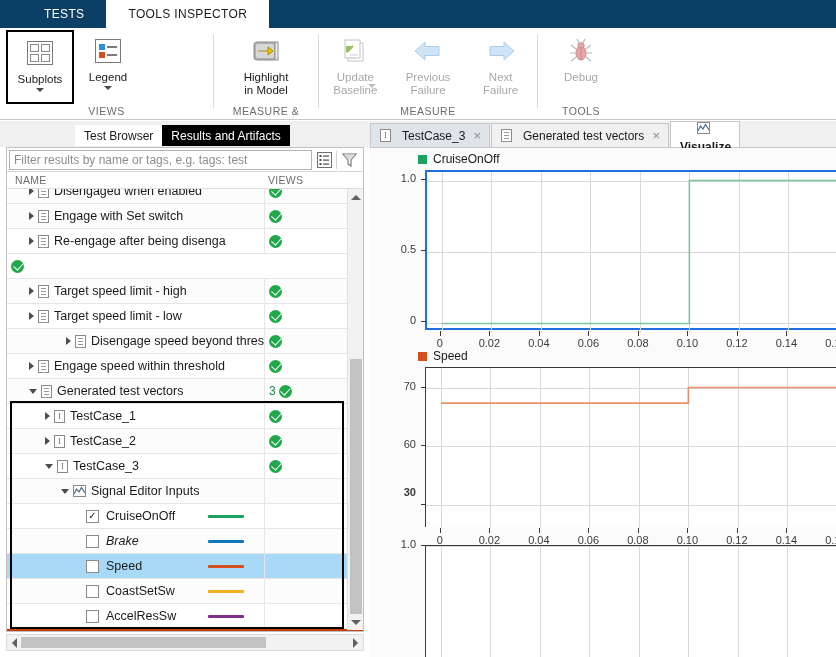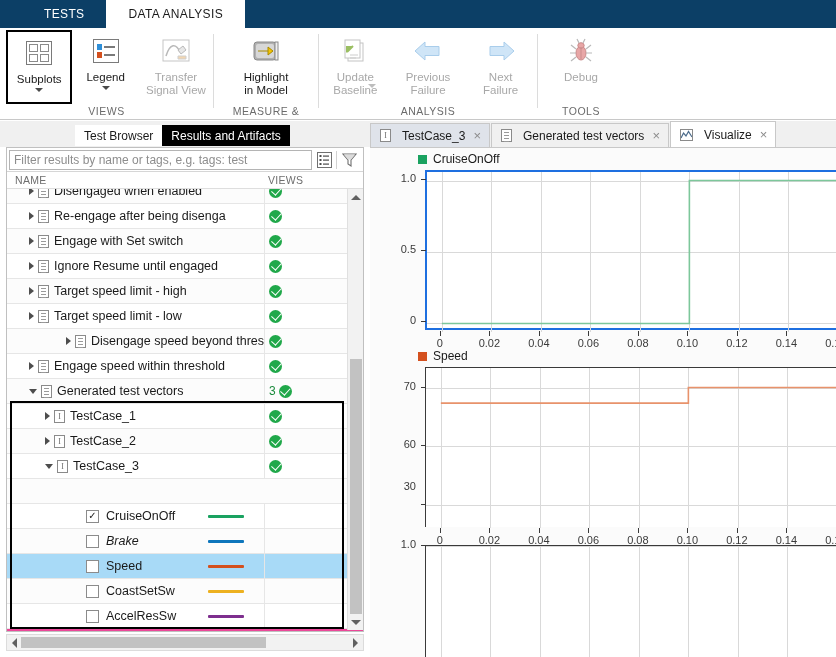--- a/index.html
+++ b/index.html
@@ -83,21 +83,21 @@
     height: 21px; padding: 0 9px; margin-top: 3px;
     display: flex; align-items: center; font-size: 12px; cursor: default;
   }
   .ptab.inactive { background: #ffffff; color: #1a1a1a; }
   .ptab.active { background: #000000; color: #ffffff; }
   .ptab-spacer { width: 75px; }
 
   
   .left-panel {
     position: absolute; top: 147px; left: 6px; width: 358px; height: 485px;
-    background: #ec4899; border: 1px solid #c0c0c0;
+    background: #c2410c; border: 1px solid #c0c0c0;
   }
   .filter-bar {
     height: 24px; display: flex; align-items: center; padding: 2px 2px;
     border-bottom: 1px solid #d6d6d6; background: #ffffff;
   }
   .filter-input {
     flex: 1; height: 20px; border: 1px solid #b4b4b4; background: #ffffff;
     font-family: "Liberation Sans", sans-serif; font-size: 12px; padding: 0 4px;
     color: #1a1a1a; outline: none; min-width: 0;
   }
@@ -183,21 +183,21 @@
     background: #f0f0f0; display: flex; align-items: flex-end;
     border-bottom: 1px solid #c8c8c8;
   }
   .dtab {
     height: 24px; display: flex; align-items: center; gap: 6px;
     padding: 0 8px 0 9px; font-size: 12px; cursor: default;
     border: 1px solid #c8c8c8; border-bottom: none; margin-right: 1px;
     background: #dfe3ea; color: #1a1a1a; white-space: nowrap;
   }
   .dtab.plain { background: #f0f0f0; }
-  .dtab.active { background: #ffffff; font-weight: normal; height: 26px; }
+  .dtab.active { background: #ffffff; font-weight: bold; height: 26px; flex-direction: column; }
   .dtab .x { color: #8b8b8b; font-size: 13px; line-height: 1; padding-left: 2px; }
 
   .chart-area {
     position: absolute; top: 148px; left: 370px; width: 466px; height: 509px;
     background: #fbfbfb; overflow: hidden;
   }
   .subplot { position: relative; }
   .sp-legend { display: flex; align-items: center; gap: 6px; padding-left: 48px; height: 22px; }
   .sp-legend .sq { width: 9px; height: 9px; }
   .sp-legend .nm { font-size: 12px; color: #1a1a1a; }
@@ -213,21 +213,21 @@
   .xtick-mark { position: absolute; width: 1px; height: 5px; background: #3a3a3a; }
   .trace { position: absolute; }
 </style>
 </head>
 <body>
 
 <div id="app">
 
   <div class="ribbon-tabbar">
     <div class="rtab first">TESTS</div>
-    <div class="rtab active">DATA ANALYSIS</div>
+    <div class="rtab active">TOOLS INSPECTOR</div>
   </div>
 
   <div class="ribbon">
 
     <div class="rgroup" style="width:213px">
       <div class="rgroup-items">
         <div class="rbtn selected" style="margin-left:6px">
           <div class="ico">
             <span class="ic-subplots">
                 <i></i>
@@ -248,32 +248,20 @@
                 </span>
               <span class="lrow">
                   <span class="sw" style="background:#d4501e"></span>
                   <span class="bar"></span>
                 </span>
             </span>
           </div>
           <div class="lbl">Legend</div>
           <div class="caret-dn"></div>
         </div>
-        <div class="rbtn wide disabled">
-          <div class="ico">
-            <svg width="30" height="28" viewBox="0 0 30 28">
-              <rect x="2" y="3" width="26" height="21" fill="#ffffff" stroke="#c5c5c5"></rect>
-              <path d="M5 19 C9 6, 15 6, 19 15" fill="none" stroke="#b9b9b9" stroke-width="1.5"></path>
-              <path d="M17 13 l5 -4 l3 4 l-5 4 z" fill="#e8e8e8" stroke="#b9b9b9"></path>
-              <path d="M17 19 l8 0 l0 3 l-8 0 z" fill="#f3d6b0" stroke="#cfcfcf"></path>
-            </svg>
-          </div>
-          <div class="lbl">Transfer
-Signal View</div>
-        </div>
       </div>
       <div class="rgroup-label">VIEWS</div>
     </div>
 
     <div class="rgroup-sep"></div>
 
     <div class="rgroup" style="width:104px">
       <div class="rgroup-items" style="justify-content:center">
         <div class="rbtn wide">
           <div class="ico">
@@ -321,21 +309,21 @@
         <div class="rbtn wide disabled">
           <div class="ico">
             <svg width="32" height="26" viewBox="0 0 32 26">
               <path d="M19 4 L29 13 L19 22 L19 17.5 L5 17.5 L5 8.5 L19 8.5 Z" fill="#cfe5f7" stroke="#a9cdeb" stroke-width="1"></path>
             </svg>
           </div>
           <div class="lbl">Next
 Failure</div>
         </div>
       </div>
-      <div class="rgroup-label">ANALYSIS</div>
+      <div class="rgroup-label">MEASURE</div>
     </div>
 
     <div class="rgroup-sep"></div>
 
     <div class="rgroup" style="width:86px">
       <div class="rgroup-items" style="justify-content:center">
         <div class="rbtn disabled">
           <div class="ico">
             <svg width="28" height="28" viewBox="0 0 28 28">
               <ellipse cx="14" cy="16" rx="5" ry="7" fill="#e8a6a6" stroke="#c98a8a"></ellipse>
@@ -391,46 +379,41 @@
           <div class="trow">
             <div class="namecell" style="padding-left: 22px;">
               <span class="arrow-r"></span>
               <span class="ic-doc"></span>
               <span class="tname">Disengaged when enabled</span>
             </div>
             <div class="statuscell">
               <span class="status-ok"></span>
             </div>
           </div>
+          <div class="trow">
+            <div class="namecell" style="padding-left: 22px;">
+              <span class="arrow-r"></span>
+              <span class="ic-doc"></span>
+              <span class="tname">Engage with Set switch</span>
+            </div>
+            <div class="statuscell">
+              <span class="status-ok"></span>
+            </div>
+          </div>
           <div class="trow alt">
             <div class="namecell" style="padding-left: 22px;">
               <span class="arrow-r"></span>
               <span class="ic-doc"></span>
               <span class="tname">Re-engage after being disenga</span>
             </div>
             <div class="statuscell">
               <span class="status-ok"></span>
             </div>
           </div>
-          <div class="trow">
-            <div class="namecell" style="padding-left: 22px;">
-              <span class="arrow-r"></span>
-              <span class="ic-doc"></span>
-              <span class="tname">Engage with Set switch</span>
-            </div>
-            <div class="statuscell">
-              <span class="status-ok"></span>
-            </div>
-          </div>
           <div class="trow alt">
-            <div class="namecell" style="padding-left: 22px;">
-              <span class="arrow-r"></span>
-              <span class="ic-doc"></span>
-              <span class="tname">Ignore Resume until engaged</span>
-            </div>
             <div class="statuscell">
               <span class="status-ok"></span>
             </div>
           </div>
           <div class="trow">
             <div class="namecell" style="padding-left: 22px;">
               <span class="arrow-r"></span>
               <span class="ic-doc"></span>
               <span class="tname">Target speed limit - high</span>
             </div>
@@ -503,20 +486,29 @@
             <div class="namecell" style="padding-left: 38px;">
               <span class="arrow-d"></span>
               <span class="ic-tc">I</span>
               <span class="tname">TestCase_3</span>
             </div>
             <div class="statuscell">
               <span class="status-ok"></span>
             </div>
           </div>
           <div class="trow">
+            <div class="namecell" style="padding-left: 54px;">
+              <span class="arrow-d"></span>
+              <span class="ic-sig">
+                <svg width="11" height="10" viewBox="0 0 11 10">
+                  <path d="M0 8 L2.5 3 L5 6 L7.5 1.5 L11 7" fill="none" stroke="#4a6a8a" stroke-width="1.2"></path>
+                </svg>
+              </span>
+              <span class="tname">Signal Editor Inputs</span>
+            </div>
             <div class="statuscell"></div>
           </div>
           <div class="trow alt">
             <div class="namecell" style="padding-left: 70px;">
               <span class="arrow-pad"></span>
               <span class="cb">✓</span>
               <span class="tname">CruiseOnOff</span>
               <span class="swatch" style="background: rgb(26, 162, 96);"></span>
             </div>
             <div class="statuscell"></div>
@@ -667,21 +659,21 @@
               <div class="gridline" style="left: 262.376px; top: 0px; width: 1px; height: 160px;"></div>
               <div class="gridline" style="left: 311.881px; top: 0px; width: 1px; height: 160px;"></div>
               <div class="gridline" style="left: 361.386px; top: 0px; width: 1px; height: 160px;"></div>
               <div class="gridline" style="left: 0px; top: 136.585px; height: 1px; width: 500px;"></div>
               <div class="gridline" style="left: 0px; top: 78.0488px; height: 1px; width: 500px;"></div>
               <div class="gridline" style="left: 0px; top: 19.5122px; height: 1px; width: 500px;"></div>
               <svg width="500" height="160" class="trace" style="left: 0px; top: 0px;">
                 <polyline points="14.85148514851485,35.1219512195122 262.3762376237624,35.1219512195122 262.3762376237624,19.51219512195121 500,19.51219512195121" fill="none" stroke="#e8926b" stroke-width="1.6"></polyline>
               </svg>
             </div>
-            <div class="ytick-lbl" style="left: 8px; width: 38px; top: 113px;">30</div>
+            <div class="ytick-lbl" style="left: 8px; width: 38px; top: 119px; font-weight: bold;">30</div>
             <div class="ytick-mark" style="left: 51px; top: 136.585px;"></div>
             <div class="ytick-lbl" style="left: 8px; width: 38px; top: 71.0488px;">60</div>
             <div class="ytick-mark" style="left: 51px; top: 78.0488px;"></div>
             <div class="ytick-lbl" style="left: 8px; width: 38px; top: 12.5122px;">70</div>
             <div class="ytick-mark" style="left: 51px; top: 19.5122px;"></div>
             <div class="xtick-mark" style="left: 69.8515px; top: 161px;"></div>
             <div class="xtick-lbl" style="width: 40px; left: 49.8515px; top: 167px;">0</div>
             <div class="xtick-mark" style="left: 119.356px; top: 161px;"></div>
             <div class="xtick-lbl" style="width: 40px; left: 99.3564px; top: 167px;">0.02</div>
             <div class="xtick-mark" style="left: 168.861px; top: 161px;"></div>

